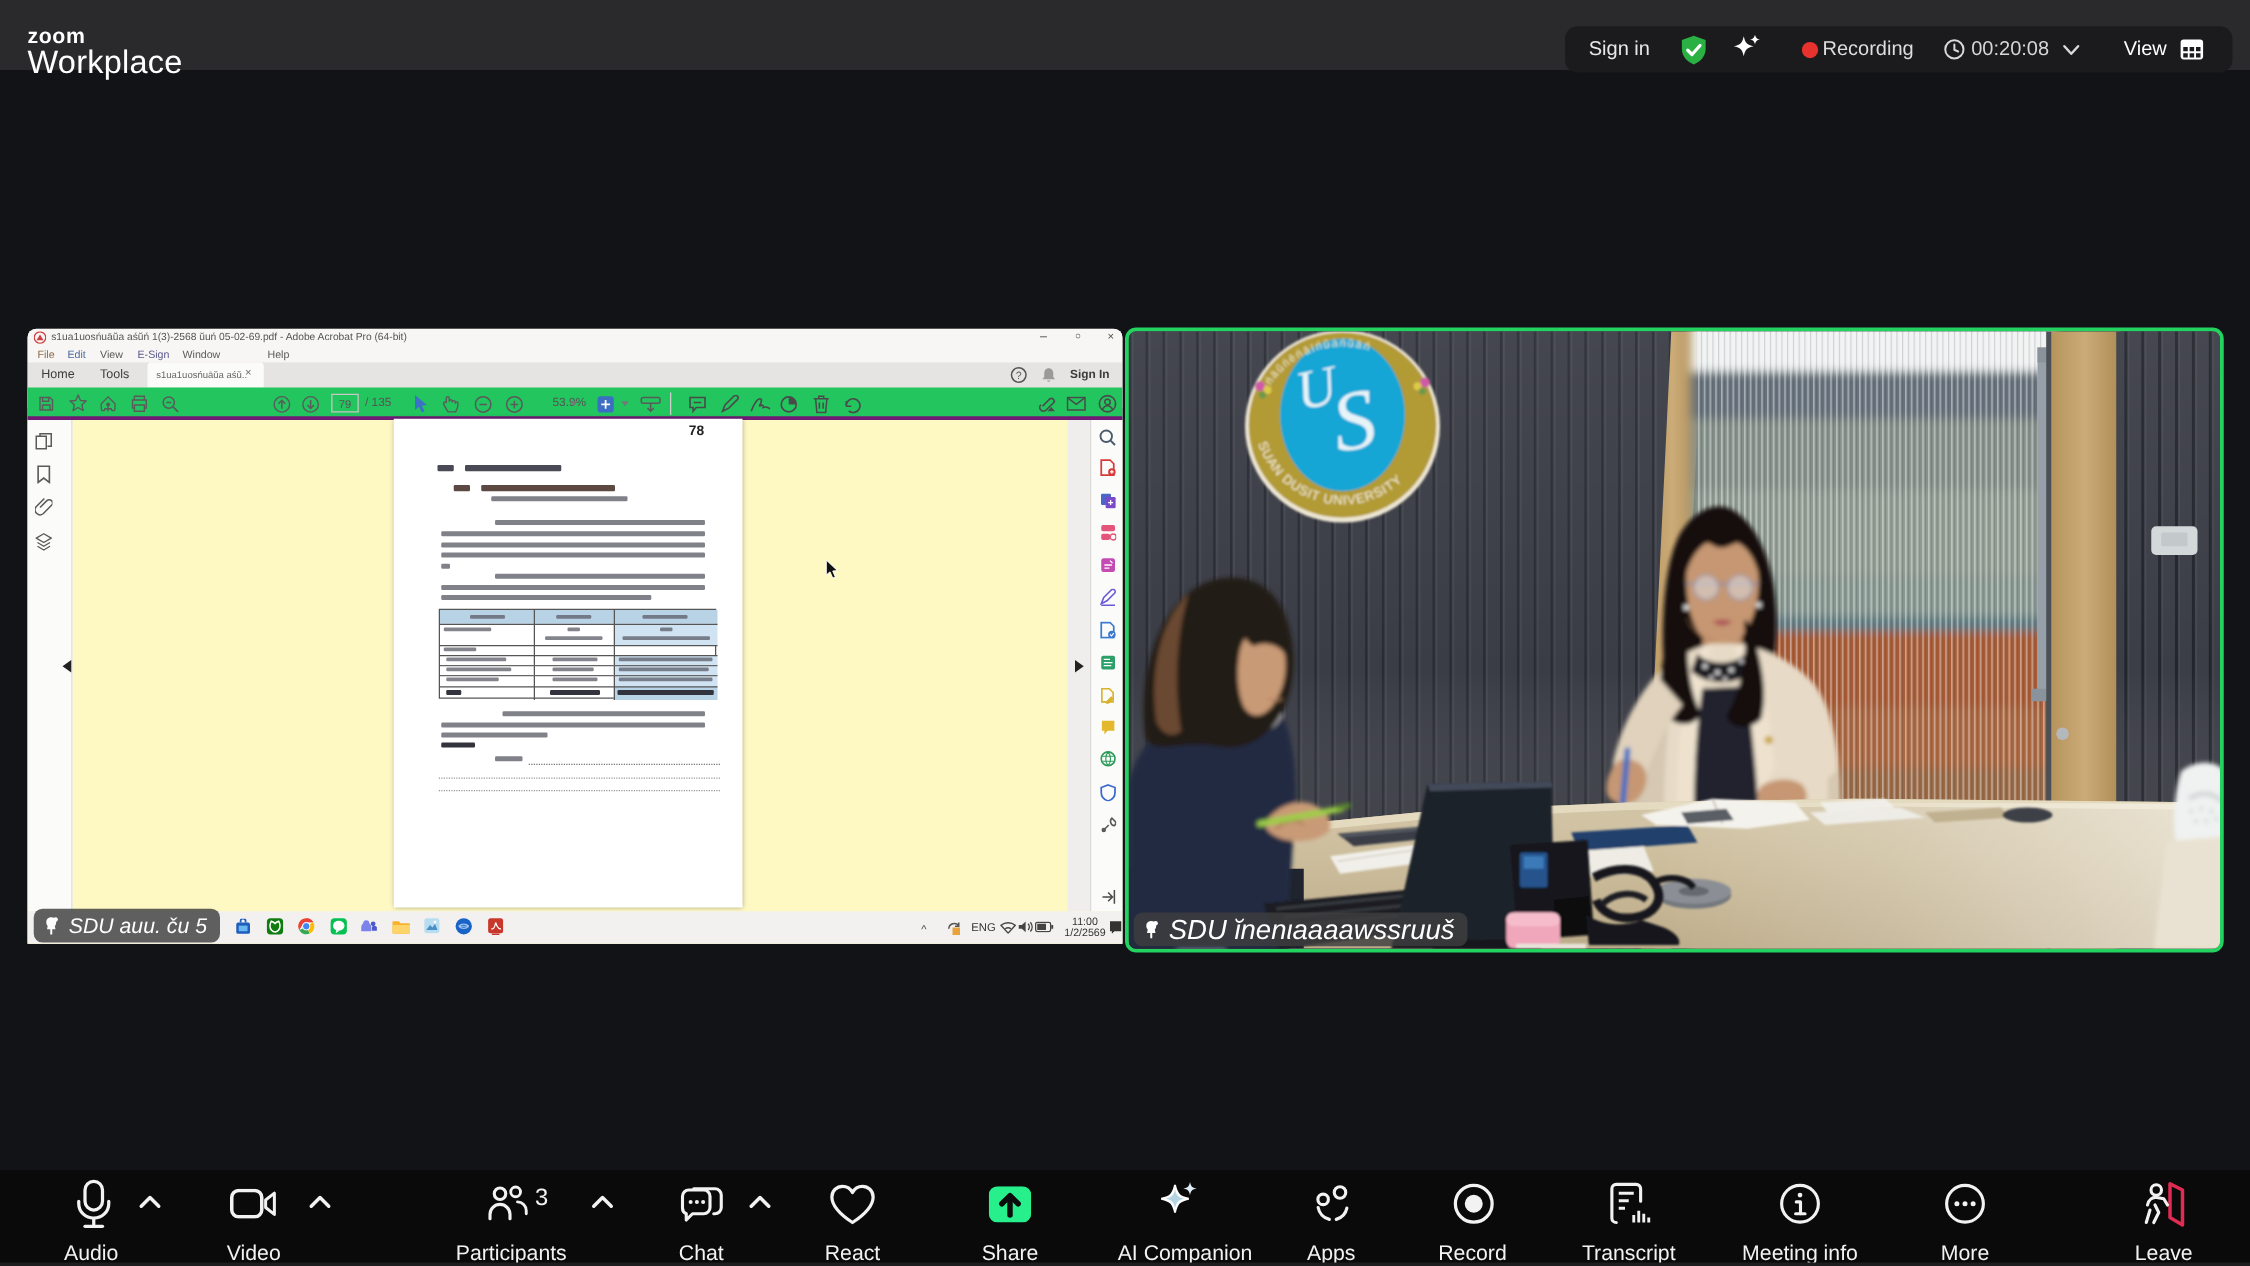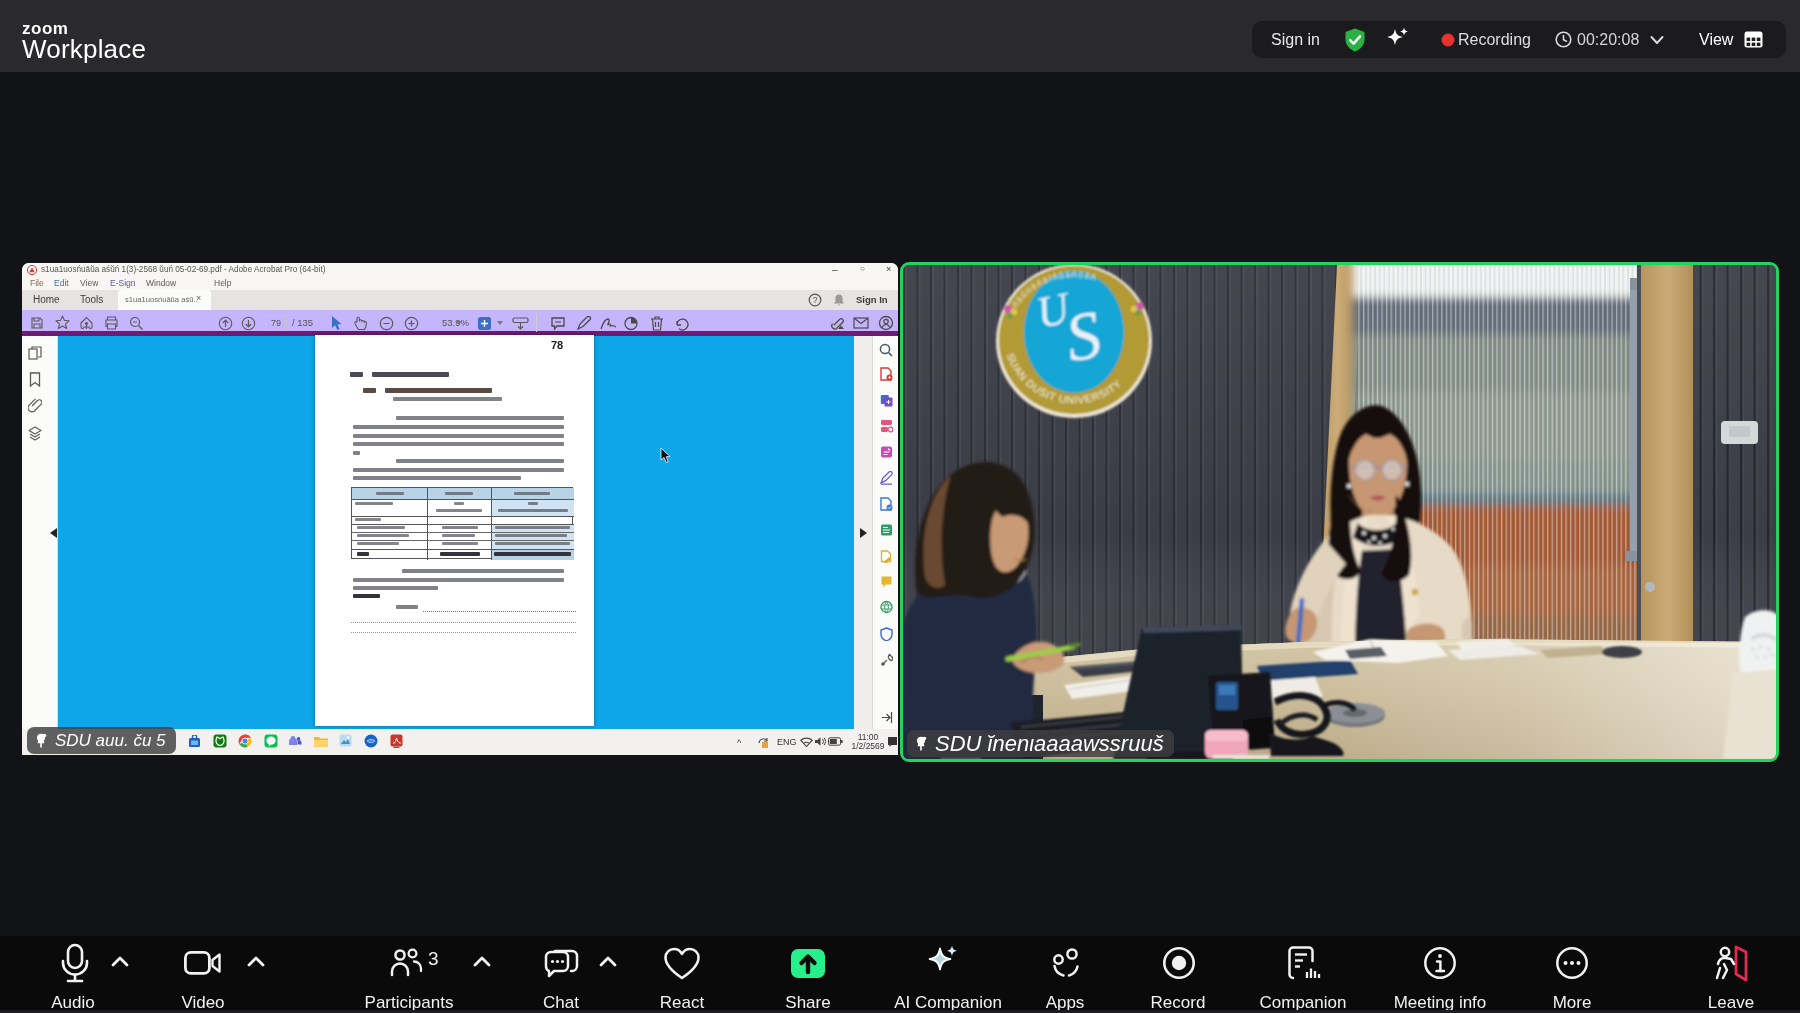--- a/index.html
+++ b/index.html
@@ -1,20 +1,20 @@
 <!DOCTYPE html>
 <html><head>
 <meta charset="utf-8">
 <style>
   * { margin:0; padding:0; box-sizing:border-box; }
   html,body { width:1800px; height:1013px; background:#121316; overflow:hidden;
     font-family:"Liberation Sans", sans-serif; }
   .abs { position:absolute; }
   
-  #topbar { position:absolute; left:0; top:0; width:1800px; height:72px; background:#2a2a2c; }
+  #topbar { position:absolute; left:0; top:0; width:1800px; height:56px; background:#2a2a2c; }
   #zlogo { position:absolute; left:22px; top:22px; color:#fff; }
   #zlogo .z1 { font-size:17px; font-weight:bold; letter-spacing:0.5px; line-height:14px; }
   #zlogo .z2 { font-size:26px; font-weight:400; letter-spacing:0.2px; line-height:26px; }
   #toppill { position:absolute; left:1252px; top:21px; width:534px; height:37px;
     background:#1b1b1d; border-radius:10px; color:#e8e8e8; font-size:16px; }
   .pv { position:absolute; top:0; height:37px; display:flex; align-items:center; }
   
   #btoolbar { position:absolute; left:0; top:936px; width:1800px; height:77px; background:#0a0a0b; }
   .tlabel { position:absolute; top:57px; width:200px; text-align:center; font-size:17px; color:#f2f2f2; }
   
@@ -115,21 +115,21 @@
     <svg class="abs" style="left:786px;top:3px;" width="14" height="14" viewBox="0 0 14 14">
         <circle cx="7" cy="7" r="5.8" fill="none" stroke="#555" stroke-width="1.2"></circle>
         <text x="7" y="10" font-size="8.5" text-anchor="middle" fill="#555">?</text>
       </svg>
     <svg class="abs" style="left:810px;top:3px;" width="14" height="14" viewBox="0 0 14 14">
         <path d="M7 1.5 C4.6 1.5 3.4 3.4 3.4 5.6 L3.4 8.4 L2 10.4 L12 10.4 L10.6 8.4 L10.6 5.6 C10.6 3.4 9.4 1.5 7 1.5 Z M5.6 11.4 a1.5 1.5 0 0 0 2.8 0 Z" fill="#9a9a9a"></path>
       </svg>
     <div class="abs" style="left:834px;top:4px;font-size:9.5px;font-weight:600;color:#3a3a3a;">Sign In</div>
   </div>
 
-  <div class="abs" style="left:0;top:47px;width:876px;height:26px;background:#c4b5fd;border-bottom:5px solid #701a75;" id="acrotb">
+  <div class="abs" style="left:0;top:47px;width:876px;height:26px;background:#22c55e;border-bottom:3px solid #701a75;" id="acrotb">
     <svg class="abs" style="left:8px;top:6px;" width="14" height="14" viewBox="0 0 14 14">
         <path d="M2 2 h8 l2 2 v8 h-10 Z M4 2 v3 h5 v-3 M4 12 v-4 h6 v4" fill="none" stroke="#5a5a5a" stroke-width="1.1"></path>
       </svg>
     <svg class="abs" style="left:33px;top:5px;" width="15" height="15" viewBox="0 0 15 15">
         <path d="M7.5 1 L9.4 5.4 L14 5.8 L10.5 8.8 L11.6 13.5 L7.5 11 L3.4 13.5 L4.5 8.8 L1 5.8 L5.6 5.4 Z" fill="none" stroke="#5a5a5a" stroke-width="1.1" stroke-linejoin="round"></path>
       </svg>
     <svg class="abs" style="left:57px;top:6px;" width="15" height="14" viewBox="0 0 15 14">
         <path d="M2 7 L7.5 1.5 L13 7 v4 a1.5 1.5 0 0 1 -3 0 v0 h-5 v0 a1.5 1.5 0 0 1 -3 0 Z" fill="none" stroke="#5a5a5a" stroke-width="1.1"></path>
         <circle cx="7.5" cy="7.5" r="1.6" fill="#5a5a5a"></circle>
         <path d="M7.5 9 v4" stroke="#5a5a5a" stroke-width="1.2"></path>
@@ -206,21 +206,21 @@
         <rect x="1" y="1" width="14" height="10" fill="none" stroke="#4a4a4a" stroke-width="1.2"></rect>
         <path d="M1.5 1.5 L8 6.5 L14.5 1.5" fill="none" stroke="#4a4a4a" stroke-width="1.2"></path>
       </svg>
     <svg class="abs" style="left:856px;top:5px;" width="16" height="16" viewBox="0 0 16 16">
         <circle cx="8" cy="8" r="6.5" fill="none" stroke="#4a4a4a" stroke-width="1.3"></circle>
         <circle cx="8" cy="6.5" r="2.2" fill="none" stroke="#4a4a4a" stroke-width="1.2"></circle>
         <path d="M3.8 13 C4.8 10.5 6 9.5 8 9.5 C10 9.5 11.2 10.5 12.2 13" fill="none" stroke="#4a4a4a" stroke-width="1.2"></path>
       </svg>
   </div>
 
-  <div class="abs" style="left:0;top:73px;width:876px;height:440px;background:#0ea5e9;">
+  <div class="abs" style="left:0;top:73px;width:876px;height:440px;background:#fef9c3;">
 
     <div class="abs" style="left:0;top:0;width:36px;height:393px;background:#fbfbfa;border-right:1px solid #dddbd9;" id="acroleft">
       <svg class="abs" style="left:6px;top:10px;" width="14" height="14" viewBox="0 0 14 14">
           <rect x="1" y="3" width="8" height="10" fill="none" stroke="#5a5a5a" stroke-width="1.2"></rect>
           <path d="M4 3 V1 h9 v10 h-3" fill="none" stroke="#5a5a5a" stroke-width="1.2"></path>
         </svg>
       <svg class="abs" style="left:7px;top:36px;" width="12" height="15" viewBox="0 0 12 15">
           <path d="M1.5 1 h9 v13 L6 10.5 L1.5 14 Z" fill="none" stroke="#5a5a5a" stroke-width="1.3"></path>
         </svg>
       <svg class="abs" style="left:6px;top:62px;" width="14" height="15" viewBox="0 0 14 15">
@@ -786,21 +786,21 @@
   <svg class="abs" style="left:1287px;top:9px;" width="34" height="36" viewBox="0 0 34 36">
     <path d="M6 33 a3.5 3.5 0 0 1 -3.5 -3.5 V6 A3.5 3.5 0 0 1 6 2.5 h16 A3.5 3.5 0 0 1 25.5 6 v10" fill="none" stroke="#f2f2f2" stroke-width="2.5" stroke-linecap="round"></path>
     <line x1="8" y1="9.5" x2="20" y2="9.5" stroke="#f2f2f2" stroke-width="2.4"></line>
     <line x1="8" y1="15.5" x2="16" y2="15.5" stroke="#f2f2f2" stroke-width="2.4"></line>
     <line x1="8" y1="21.5" x2="13" y2="21.5" stroke="#f2f2f2" stroke-width="2.4"></line>
     <line x1="20" y1="27" x2="20" y2="33" stroke="#f2f2f2" stroke-width="2.3"></line>
     <line x1="24" y1="23.5" x2="24" y2="33" stroke="#f2f2f2" stroke-width="2.3"></line>
     <line x1="28" y1="26" x2="28" y2="33" stroke="#f2f2f2" stroke-width="2.3"></line>
     <line x1="32" y1="29" x2="32" y2="33" stroke="#f2f2f2" stroke-width="2.3"></line>
   </svg>
-  <div class="tlabel" style="left:1203px;">Companion</div>
+  <div class="tlabel" style="left:1203px;">Transcript</div>
 
   <svg class="abs" style="left:1423px;top:10px;" width="34" height="34" viewBox="0 0 34 34">
     <circle cx="17" cy="17" r="14.7" fill="none" stroke="#f2f2f2" stroke-width="2.5"></circle>
     <circle cx="17" cy="10" r="1.9" fill="#f2f2f2"></circle>
     <path d="M14 15.5 h3.4 V25" fill="none" stroke="#f2f2f2" stroke-width="2.5" stroke-linecap="round" stroke-linejoin="round"></path>
     <line x1="13.5" y1="25" x2="21" y2="25" stroke="#f2f2f2" stroke-width="2.5" stroke-linecap="round"></line>
   </svg>
   <div class="tlabel" style="left:1340px;">Meeting info</div>
 
   <svg class="abs" style="left:1555px;top:10px;" width="34" height="34" viewBox="0 0 34 34">

